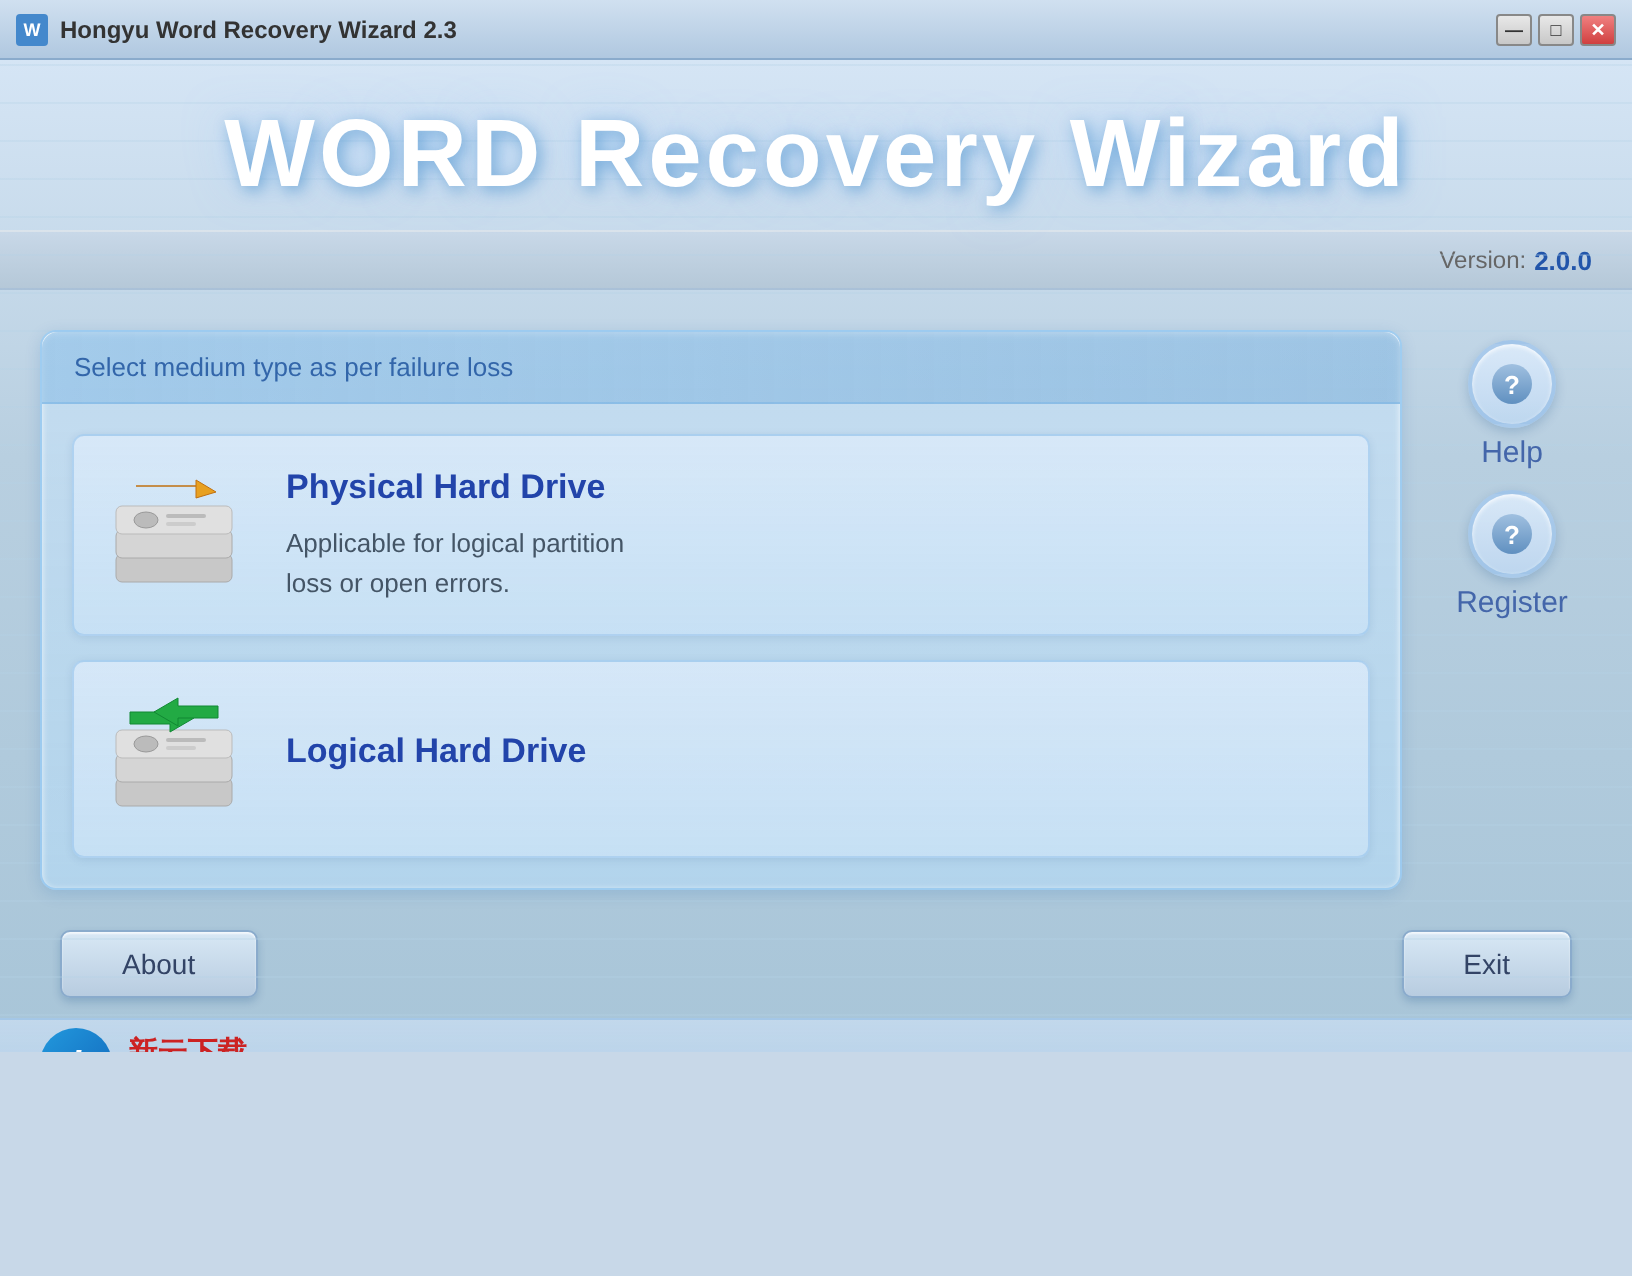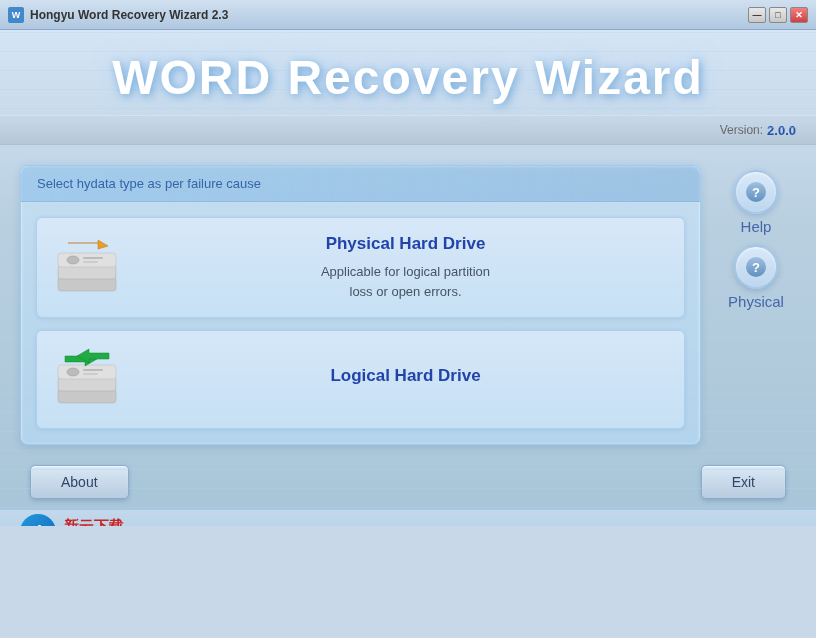--- a/index.html
+++ b/index.html
@@ -137,21 +137,20 @@
       color: #3366aa;
       border-bottom: 1px solid rgba(120,180,230,0.5);
       border-radius: 8px 8px 0 0;
     }
 
     .panel-body {
       padding: 15px;
       display: flex;
       flex-direction: column;
       gap: 12px;
-      text-align: center;
     }
 
     
     .drive-card {
       background: linear-gradient(to bottom, rgba(220,235,250,0.8), rgba(200,225,245,0.9));
       border: 1px solid rgba(150,195,235,0.6);
       border-radius: 6px;
       padding: 16px;
       display: flex;
       align-items: center;
@@ -338,21 +337,21 @@
   </div>
 
   <div class="version-bar">
     <span class="version-text">Version:</span>
     <span class="version-number">2.0.0</span>
   </div>
 
   <div class="content-area">
 
     <div class="main-panel">
-      <div class="panel-header">Select hydata type as per failure cause</div>
+      <div class="panel-header">Select medium type as per failure loss</div>
       <div class="panel-body">
 
         <div class="drive-card">
           <div class="drive-icon">
             <svg width="70" height="65" viewBox="0 0 70 65">
 
               <rect x="5" y="42" width="58" height="14" rx="3" fill="#c8c8c8" stroke="#aaa" stroke-width="0.5"></rect>
               <rect x="5" y="30" width="58" height="14" rx="3" fill="#d5d5d5" stroke="#aaa" stroke-width="0.5"></rect>
               <rect x="5" y="18" width="58" height="14" rx="3" fill="#e0e0e0" stroke="#bbb" stroke-width="0.5"></rect>
 
@@ -397,21 +396,21 @@
       <div class="side-btn">
         <div class="side-btn-circle">
           <div class="qmark">?</div>
         </div>
         <span class="side-btn-label">Help</span>
       </div>
       <div class="side-btn">
         <div class="side-btn-circle">
           <div class="qmark">?</div>
         </div>
-        <span class="side-btn-label">Physical</span>
+        <span class="side-btn-label">Register</span>
       </div>
     </div>
 
   </div>
 
   <div class="button-row">
     <button class="main-btn">About</button>
     <button class="main-btn">Exit</button>
   </div>
 

